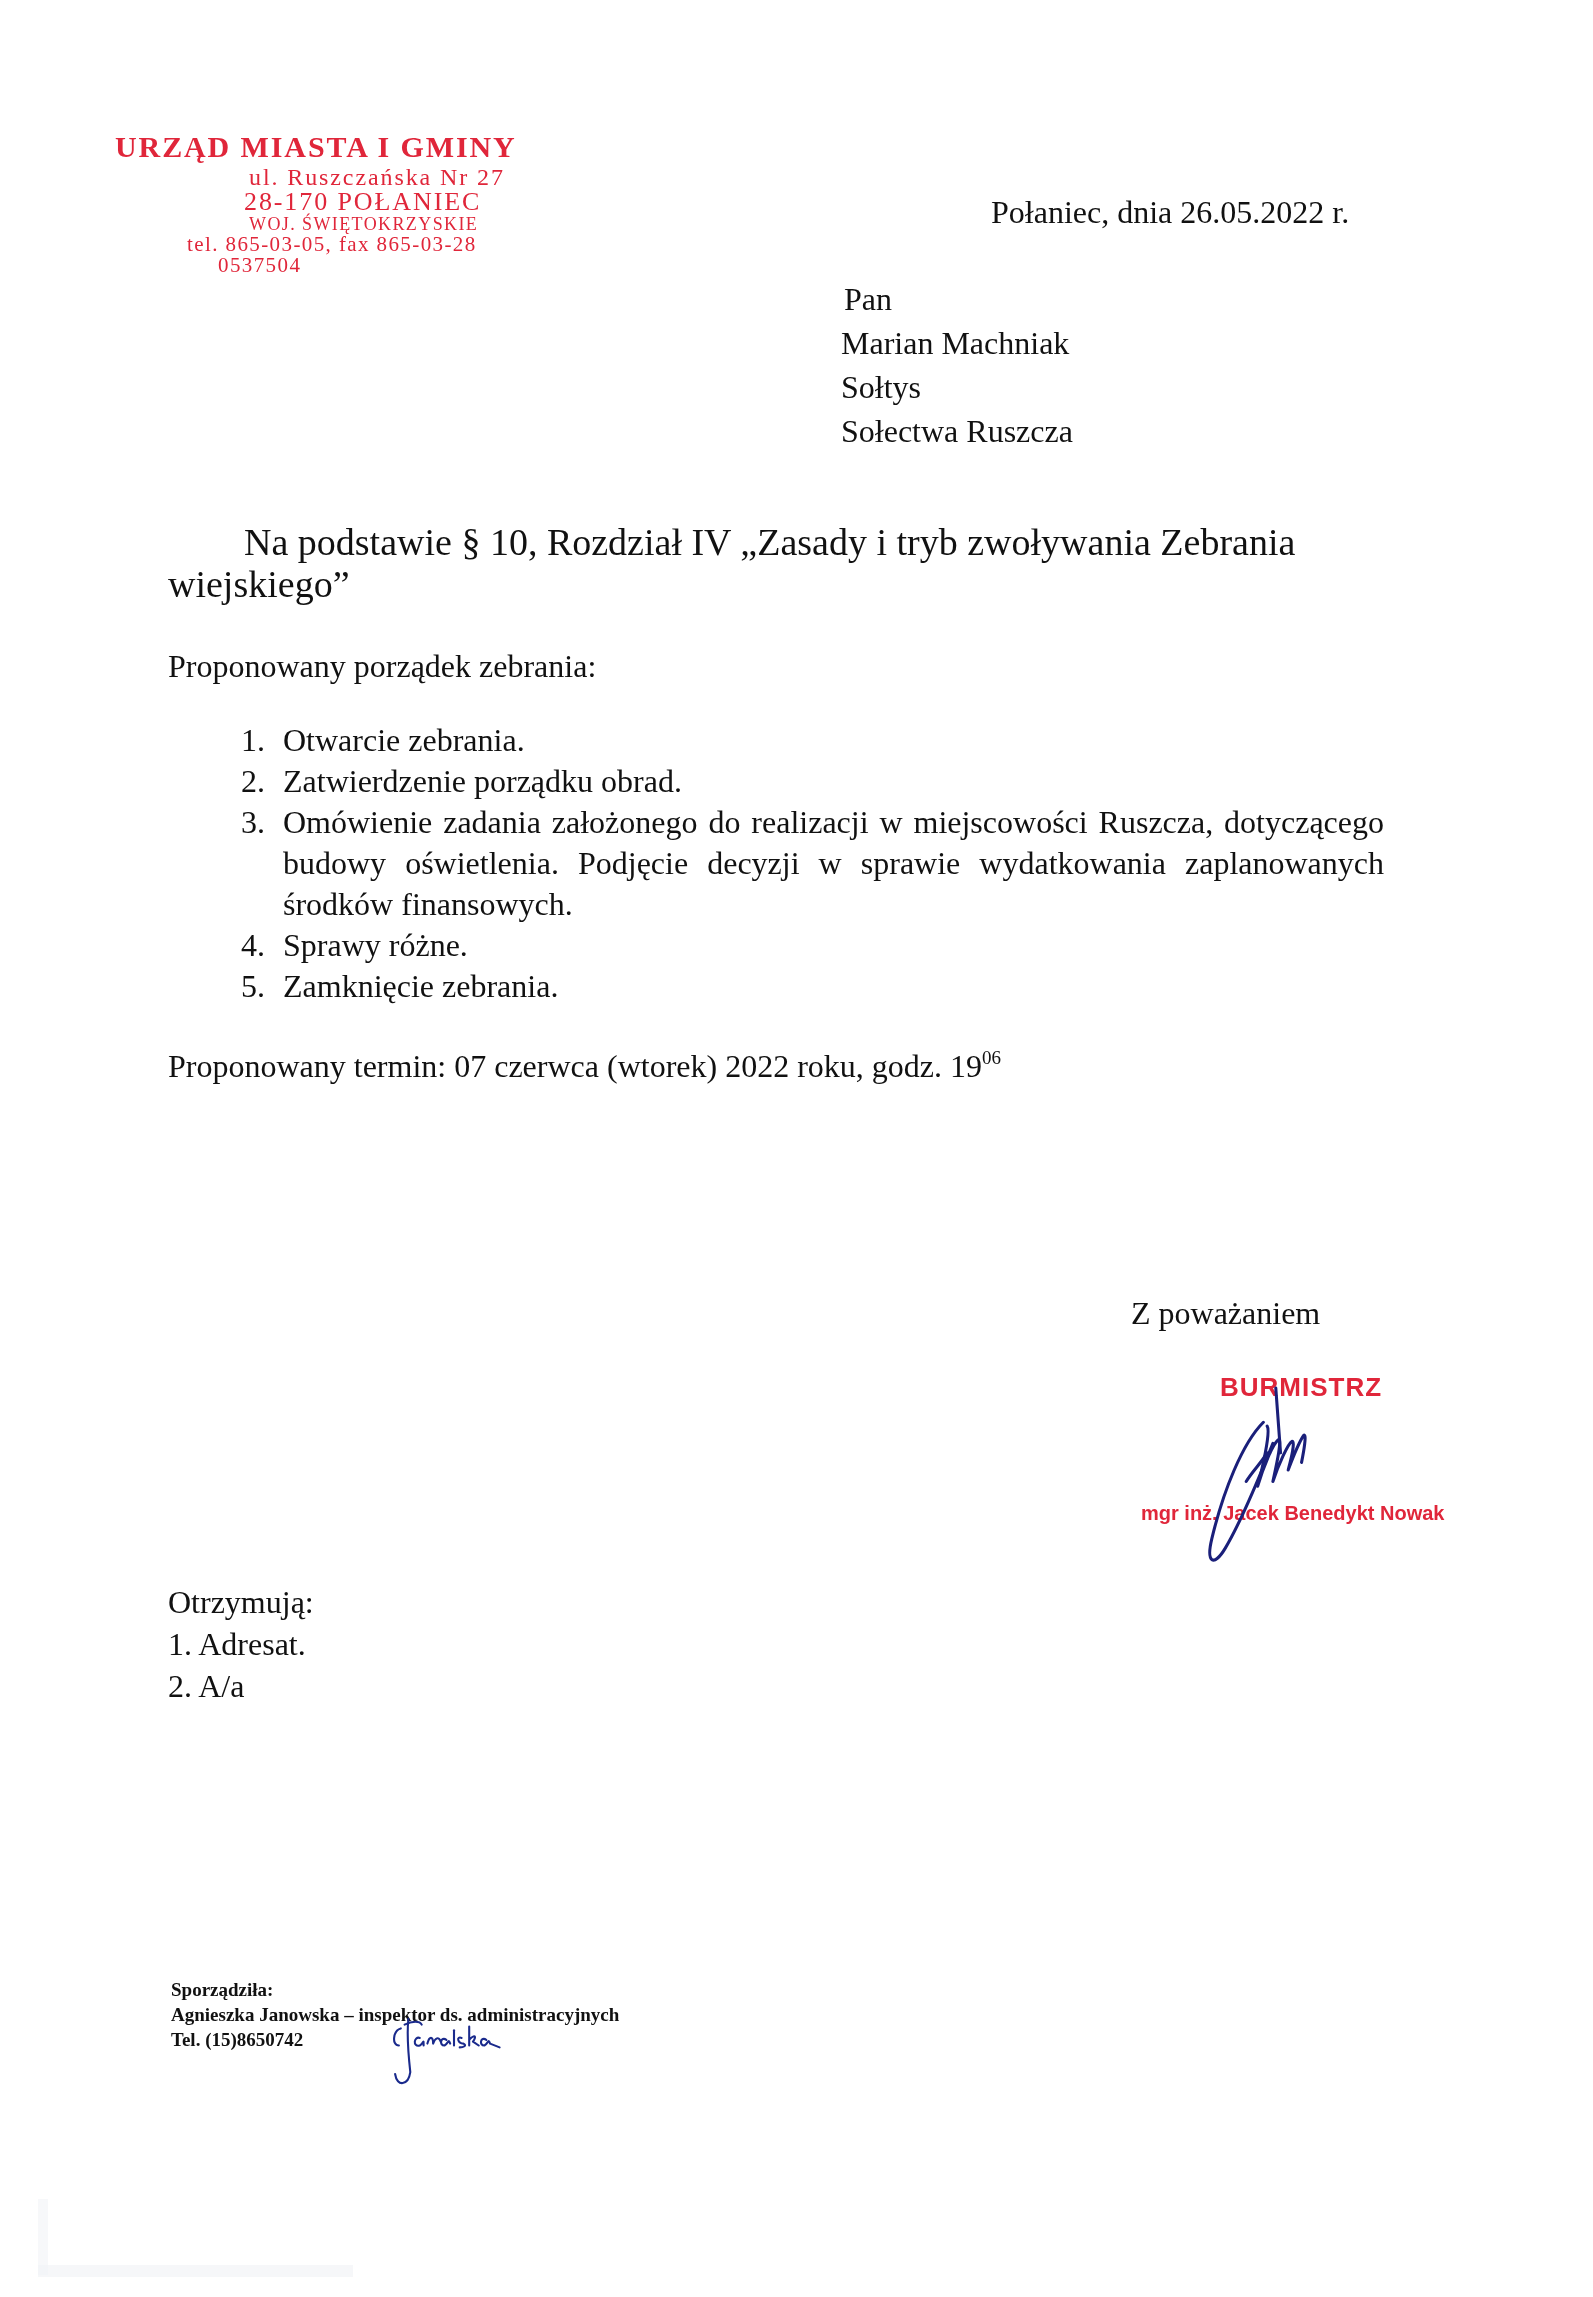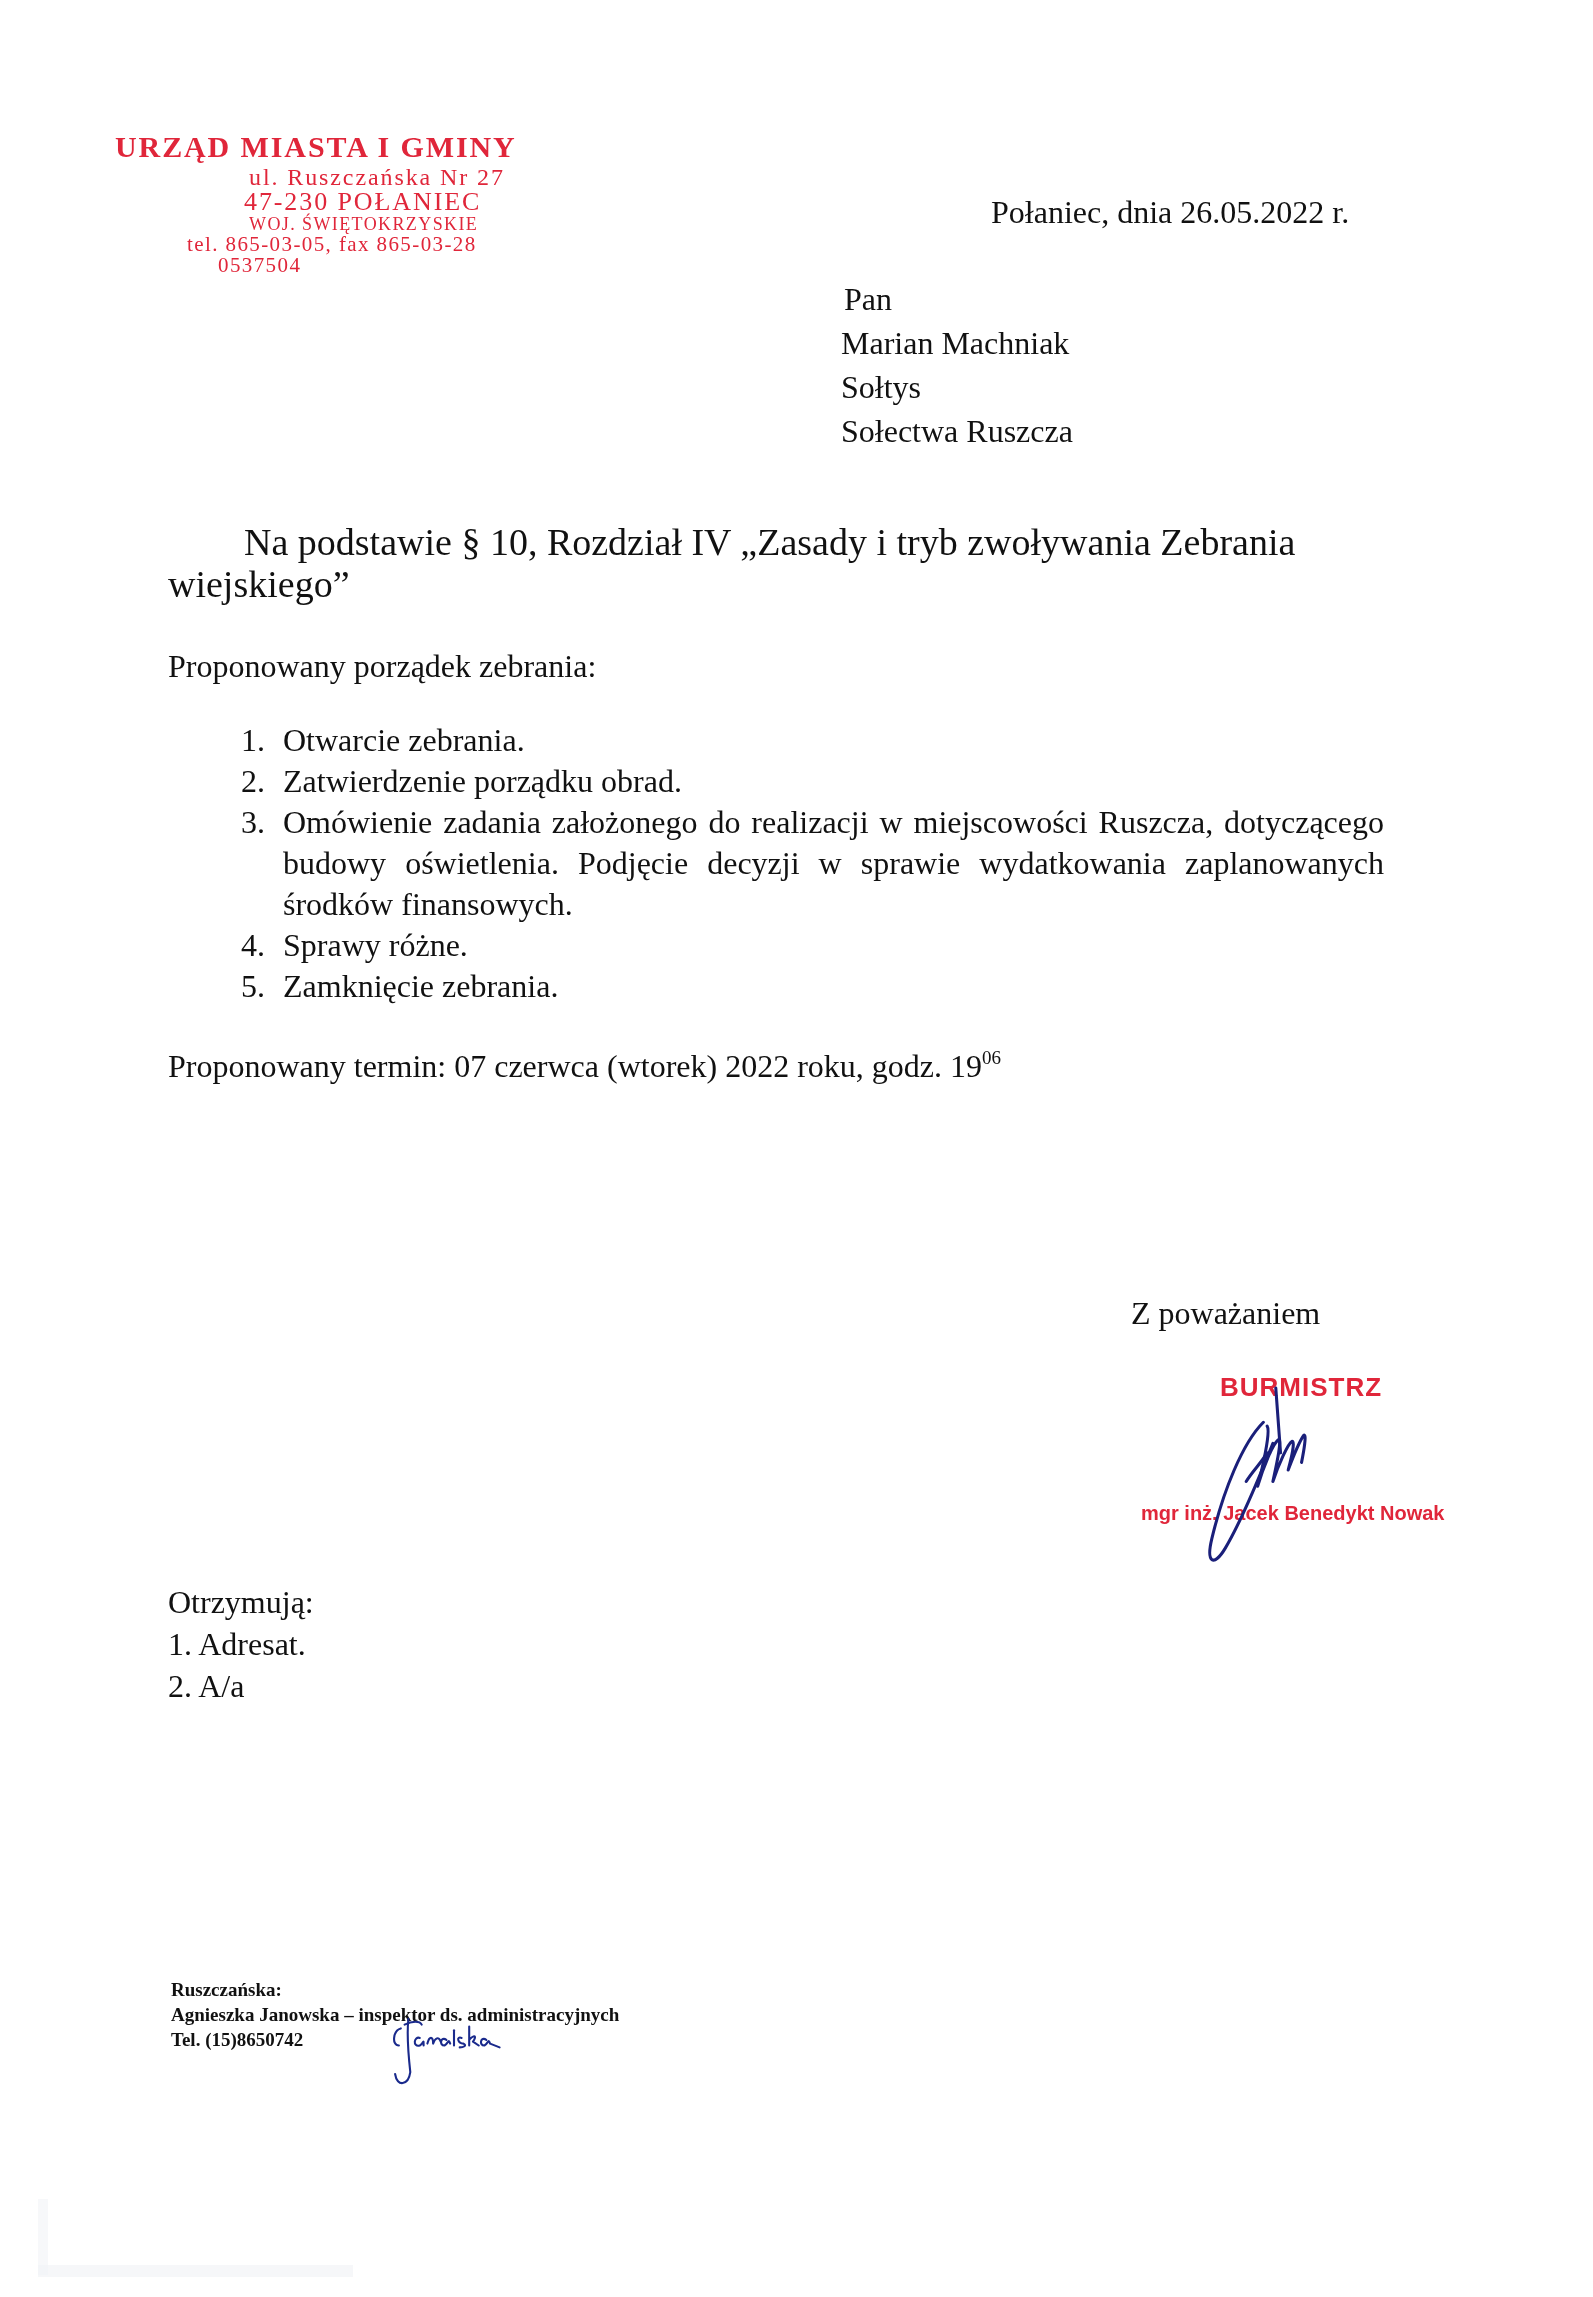--- a/index.html
+++ b/index.html
@@ -51,21 +51,21 @@
   .sig2 { left: 387px; top: 2017px; width: 153px; height: 76px; }
 
   .speck { position: absolute; background: #f2f3f6; }
 </style>
 </head>
 <body>
 
 <div class="abs stamp">
   <div class="s1">URZĄD MIASTA I GMINY</div>
   <div class="s2">ul. Ruszczańska Nr 27</div>
-  <div class="s3">47-230 POŁANIEC</div>
+  <div class="s3">28-170 POŁANIEC</div>
   <div class="s4">WOJ. ŚWIĘTOKRZYSKIE</div>
   <div class="s5">tel. 865-03-05, fax 865-03-28</div>
   <div class="s6">0537504</div>
 </div>
 
 <div class="abs date">Połaniec, dnia 26.05.2022 r.</div>
 
 <div class="abs addressee">
   <div class="pan">Pan</div>
   <div>Marian Machniak</div>
@@ -120,21 +120,21 @@
   </g>
 </svg>
 
 <div class="abs recipients">
   <div>Otrzymują:</div>
   <div>1. Adresat.</div>
   <div>2. A/a</div>
 </div>
 
 <div class="abs prepared">
-  <div>Ruszczańska:</div>
+  <div>Sporządziła:</div>
   <div>Agnieszka Janowska – inspektor ds. administracyjnych</div>
   <div>Tel. (15)8650742</div>
 </div>
 
 <svg class="abs sig2" viewBox="0 0 160 80">
   <g fill="none" stroke="#1a2a8c" stroke-width="2.2" stroke-linecap="round" stroke-linejoin="round">
     <path d="M14 12 C6 14 4 30 12 30"></path>
     <path d="M22 2 C20 20 22 40 24 58 C22 72 10 74 8 60"></path>
     <path d="M18 8 C26 4 34 4 36 8"></path>
     <path d="M34 22 C28 20 26 32 34 30 C38 28 38 22 38 30"></path>

